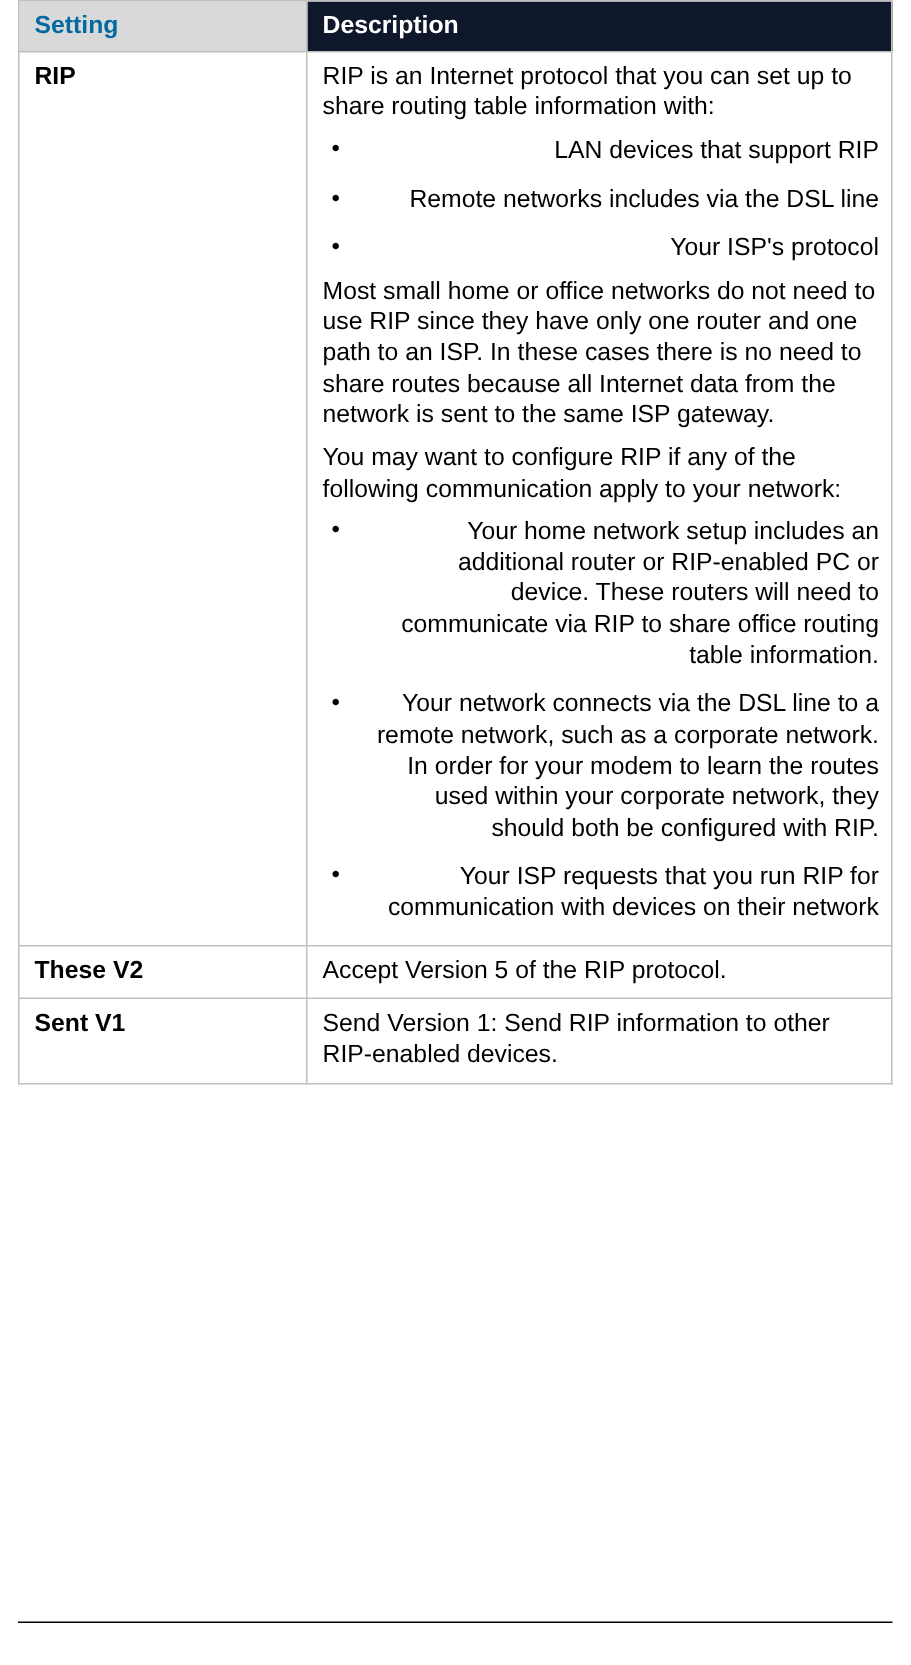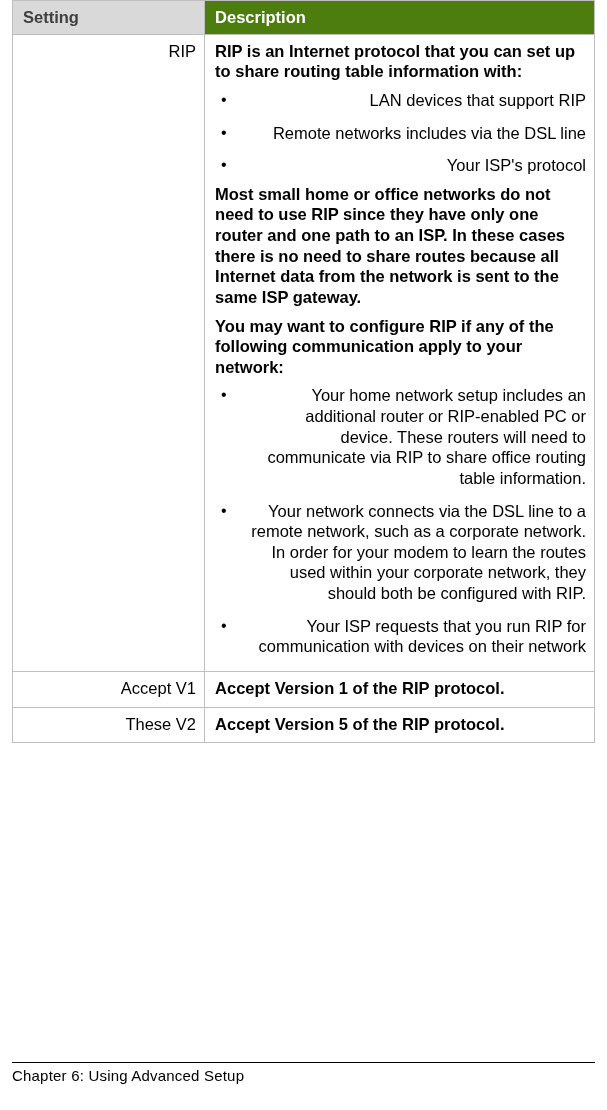--- a/index.html
+++ b/index.html
@@ -29,35 +29,33 @@
     vertical-align: top;
     padding: 6px 8px 6px 10px;
   }
   table.settings th {
     text-align: left;
     font-weight: bold;
   }
   table.settings thead th:nth-child(1) {
     width: 33%;
     background: #d9d9d9;
-    color: #404040;
+    color: #0369a1;
   }
   table.settings thead th:nth-child(2) {
-    background: #4d7c0f;
+    background: #0f172a;
     color: #fff;
   }
   col.c1 { width: 33%; }
   col.c2 { width: 67%; }
   td.setting-name {
-    font-weight: normal;
-    text-align: right;
+    font-weight: bold;
   }
   td.desc p {
     margin: 0 0 8px 0;
-    font-weight: bold;
   }
   td.desc p:last-child { margin-bottom: 2px; }
   ul.bullets {
     list-style: none;
     margin: 0 0 8px 0;
     padding: 0;
   }
   ul.bullets li {
     position: relative;
     padding-left: 34px;
@@ -117,32 +115,29 @@
         <p>Most small home or office networks do not need to use RIP since they have only one router and one path to an ISP. In these cases there is no need to share routes because all Internet data from the network is sent to the same ISP gateway.</p>
         <p>You may want to configure RIP if any of the following communication apply to your network:</p>
         <ul class="bullets">
           <li>Your home network setup includes an additional router or RIP-enabled PC or device. These routers will need to communicate via RIP to share office routing table information.</li>
           <li>Your network connects via the DSL line to a remote network, such as a corporate network. In order for your modem to learn the routes used within your corporate network, they should both be configured with RIP.</li>
           <li>Your ISP requests that you run RIP for communication with devices on their network</li>
         </ul>
       </td>
     </tr>
     <tr>
-      <td class="setting-name">Accept V1</td>
+      <td class="setting-name">These V2</td>
       <td class="desc">
-          <p>Accept Version 1 of the RIP protocol.</p>
+          <p>Accept Version 5 of the RIP protocol.</p>
         </td>
     </tr>
     <tr>
-      <td class="setting-name">These V2</td>
+      <td class="setting-name">Sent V1</td>
       <td class="desc">
-          <p>Accept Version 5 of the RIP protocol.</p>
+          <p>Send Version 1: Send RIP information to other RIP-enabled devices.</p>
         </td>
     </tr>
   </tbody>
 </table>
 
 <div class="footer-wrap">
   <hr class="footer-rule">
-  <div class="footer-line">
-    <span>Chapter 6: Using Advanced Setup</span>
-  </div>
 </div>
 
 </body></html>

